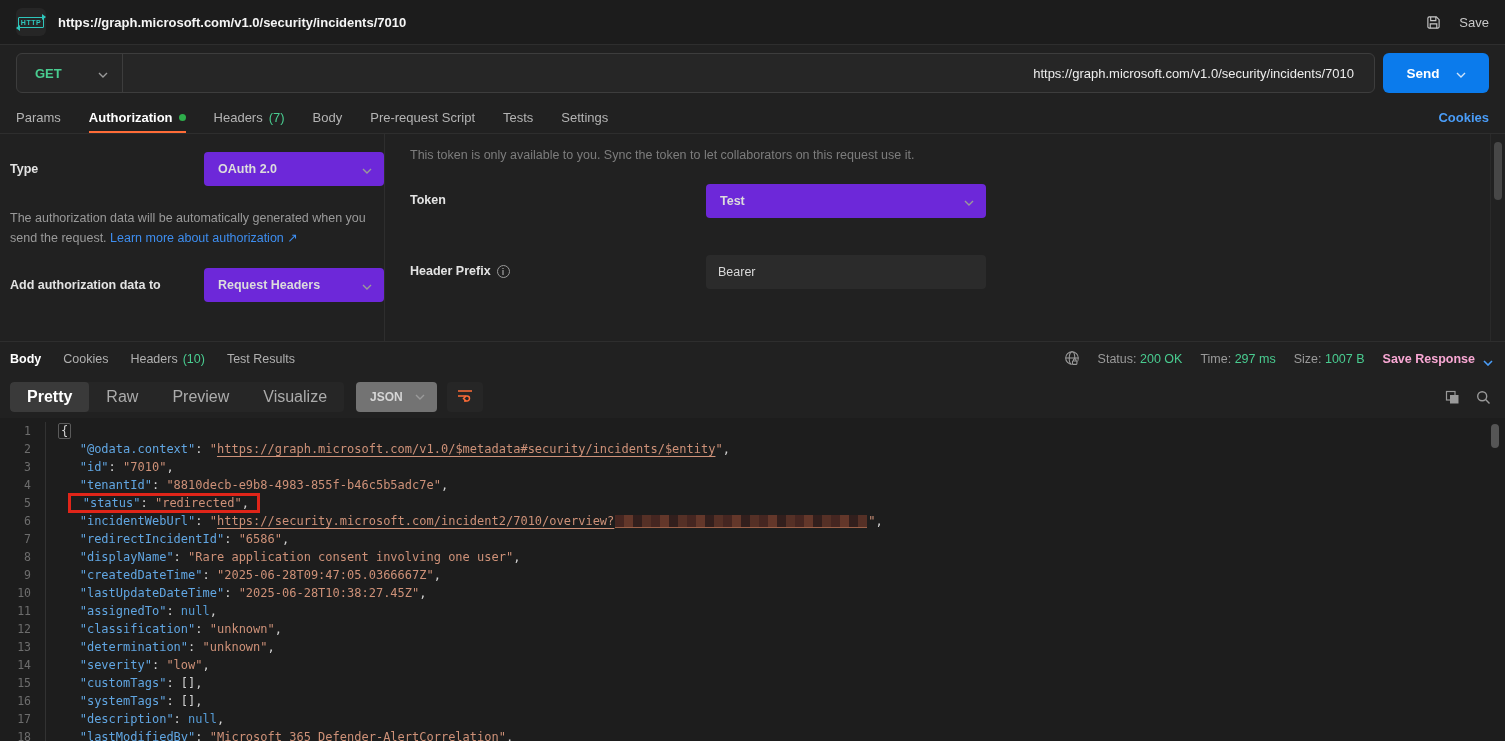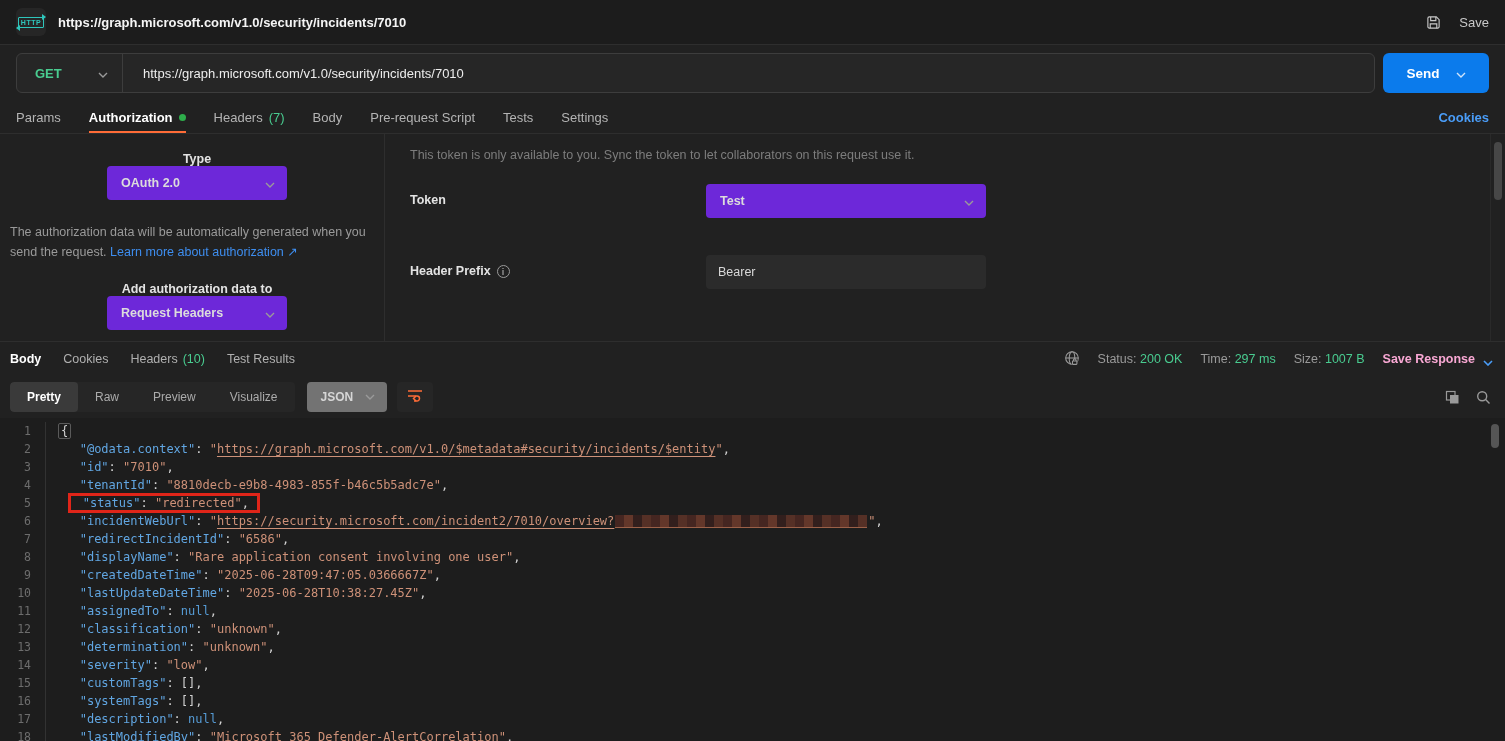--- a/index.html
+++ b/index.html
@@ -18,21 +18,21 @@
     border-left:4px solid #2ec6bc; border-top:3px solid transparent; border-bottom:3px solid transparent; }
   .http-badge::after { content:""; position:absolute; bottom:-4px; left:-3px; width:0; height:0;
     border-right:4px solid #2ec6bc; border-top:3px solid transparent; border-bottom:3px solid transparent; }
   .header-title { color:#f5f5f5; font-size:13px; font-weight:bold; }
   .header-spacer { flex:1; }
   .save-btn { display:flex; align-items:center; gap:18px; color:#c9c9c9; font-size:13px; cursor:pointer; }
   .save-btn svg { display:block; }
 
   
   .request-bar { position:absolute; top:45px; left:0; right:0; height:56px; display:flex;
-    align-items:center; padding:0 16px; gap:8px; }
+    align-items:center; padding:0 16px; gap:8px;text-align:right; }
   .url-group { flex:1; height:40px; background:#262626; border:1px solid #3d3d3d; border-radius:6px;
     display:flex; align-items:center; }
   .method-select { width:106px; height:100%; display:flex; align-items:center; justify-content:space-between;
     padding:0 14px 0 18px; border-right:1px solid #3d3d3d; cursor:pointer; }
   .method-label { color:#49cc90; font-weight:bold; font-size:13px; }
   .url-text { flex:1; padding:0 20px; color:#ededed; font-size:13px; white-space:nowrap; overflow:hidden; }
   .send-btn { width:106px; height:40px; background:#0b7bec; border-radius:6px; display:flex;
     align-items:center; justify-content:center; gap:16px; cursor:pointer; }
   .send-label { color:#ffffff; font-size:13.5px; font-weight:bold; }
 
@@ -45,21 +45,21 @@
   .tab.active { color:#ffffff; font-weight:bold; }
   .tab.active::after { content:""; position:absolute; left:0; right:0; bottom:0; height:2px; background:#ff6c37; }
   .tab .dot { width:7px; height:7px; border-radius:50%; background:#2ead4b; }
   .tab .count { color:#49cc90; }
   .cookies-link { margin-left:auto; color:#4a9df8; font-size:13px; font-weight:bold; cursor:pointer; }
 
   
   .auth-section { position:absolute; top:134px; left:0; right:0; height:208px; border-bottom:1px solid #2e2e2e; }
   .auth-left { position:absolute; left:0; top:0; bottom:0; width:385px; border-right:1px solid #2e2e2e;
     padding:18px 0 0 10px; }
-  .auth-row { display:flex; align-items:center; margin-bottom:14px;flex-direction:column; }
+  .auth-row { display:flex; align-items:center; margin-bottom:14px; }
   .auth-row .lbl { flex:1; font-size:12.5px; color:#e3e3e3; font-weight:bold; }
   .select-box { width:180px; height:34px; background:#6d28d9; border-radius:4px; display:flex;
     align-items:center; justify-content:space-between; padding:0 12px 0 14px; cursor:pointer; }
   .select-box .sel-val { color:#dcdcdc; font-size:12.5px; font-weight:bold; }
   .auth-desc { font-size:12.5px; color:#9a9a9a; line-height:1.6; margin:22px 10px 20px 0; }
   .auth-desc a { color:#3e8ef0; text-decoration:none; cursor:pointer; }
 
   .auth-right { position:absolute; left:386px; top:0; right:15px; bottom:0; padding:14px 0 0 24px; }
   .ct-title { font-size:12.5px; font-weight:bold; color:#f0f0f0; margin-bottom:14px; }
   .ct-note { font-size:12.5px; color:#7d7d7d; margin-bottom:22px; }
@@ -84,21 +84,21 @@
   .rtab .count { color:#49cc90; }
   .status-cluster { margin-left:auto; display:flex; align-items:center; gap:18px; font-size:12.5px; }
   .stat { color:#9a9a9a; }
   .stat b { color:#49cc90; font-weight:normal; }
   .save-resp { color:#f9a8d4; font-weight:bold; display:flex; align-items:flex-end; gap:8px; cursor:pointer; }
 
   
   .viewer-toolbar { position:absolute; top:378px; left:0; right:0; height:38px; display:flex;
     align-items:center; padding:0 14px 0 10px; }
   .segmented { display:flex; background:#262626; border-radius:4px; height:30px; overflow:hidden; }
-  .seg-btn { padding:0 17px; display:flex; align-items:center; font-size:12px; color:#ababab; cursor:pointer; }
+  .seg-btn { padding:0 17px; display:flex; align-items:center; font-size:16px; color:#ababab; cursor:pointer; }
   .seg-btn.active { background:#3a3a3a; color:#ffffff; font-weight:bold; border-radius:4px; }
   .json-select { margin-left:12px; height:30px; background:#737373; border-radius:4px; display:flex;
     align-items:center; gap:12px; padding:0 12px 0 14px; cursor:pointer; }
   .json-select .sel-val { color:#d6d6d6; font-size:12px; font-weight:bold; }
   .wrap-btn { margin-left:10px; width:36px; height:30px; background:#262626; border-radius:4px;
     display:flex; align-items:center; justify-content:center; cursor:pointer; }
   .tool-right { margin-left:auto; display:flex; align-items:center; gap:16px; }
   .icon-btn { cursor:pointer; display:flex; align-items:center; }
 
   

